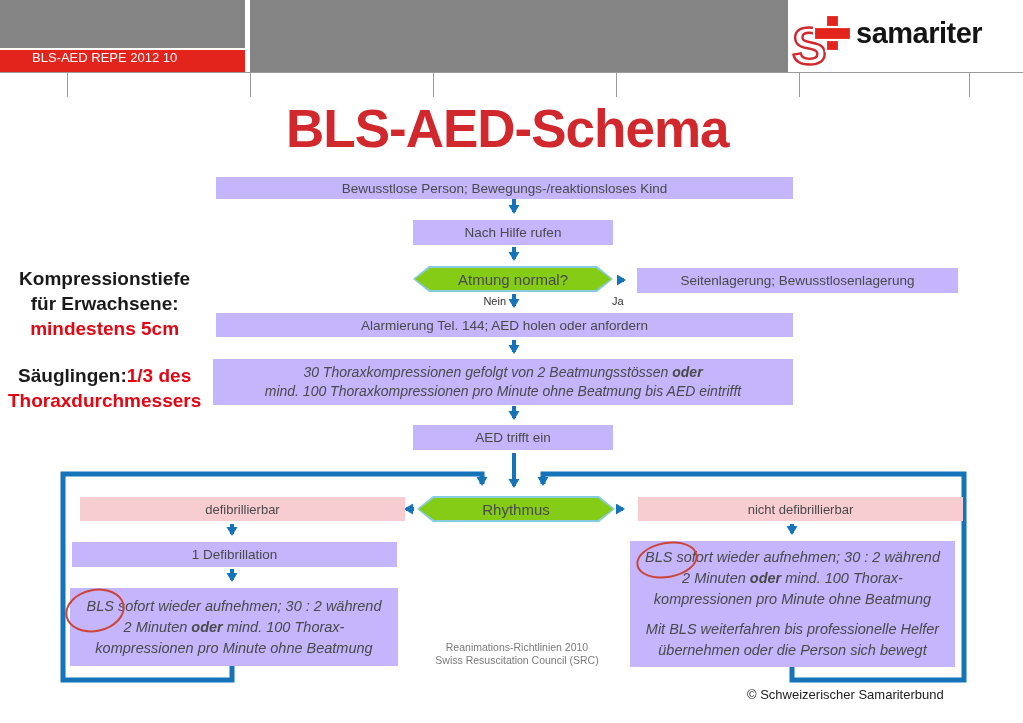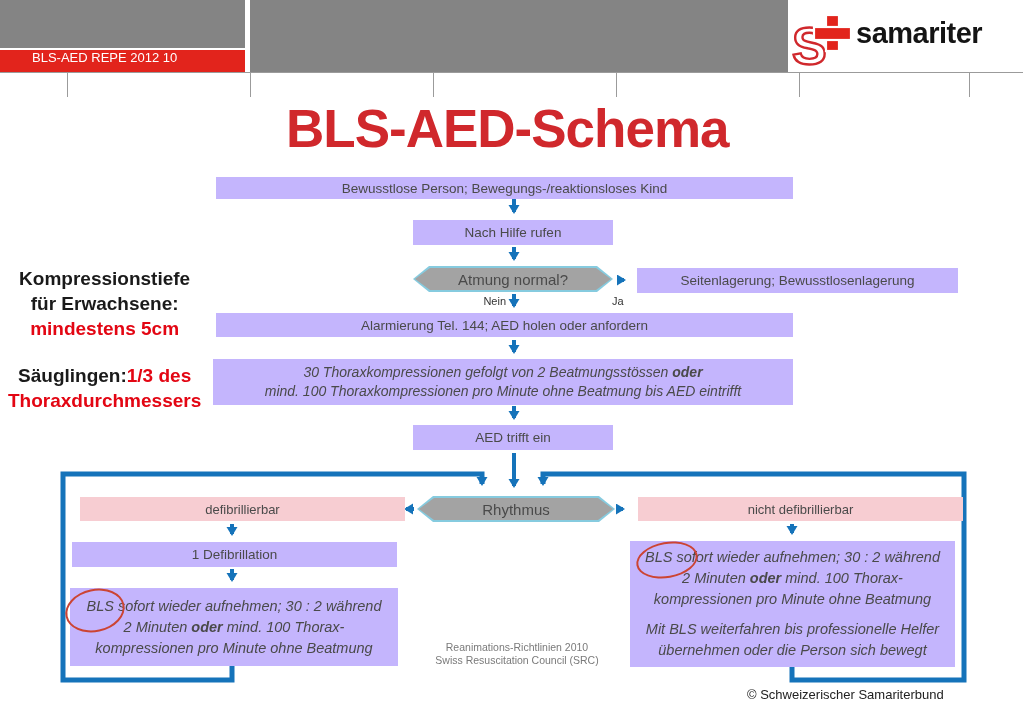--- a/index.html
+++ b/index.html
@@ -24,21 +24,21 @@
   .notes .red{color:#e30613;}
   .notes .gap{height:22px;}
   
   .gbox{background:#c4b5fd;color:#4a4a4a;display:flex;align-items:center;justify-content:center;
         text-align:center;font-size:13.5px;}
   .pbox{background:#f7cdd2;color:#4a4a4a;display:flex;align-items:center;justify-content:center;
         text-align:center;font-size:13px;margin-left:8px;}
   .multi{flex-direction:column;font-style:italic;}
   .hex-outer{background:#86cbdf;clip-path:polygon(16px 0,calc(100% - 16px) 0,100% 50%,
              calc(100% - 16px) 100%,16px 100%,0 50%);}
-  .hex-inner{position:absolute;left:2px;top:2px;right:2px;bottom:2px;background:#a3a3a3;
+  .hex-inner{position:absolute;left:2px;top:2px;right:2px;bottom:2px;background:#84cc16;
              clip-path:polygon(15px 0,calc(100% - 15px) 0,100% 50%,calc(100% - 15px) 100%,15px 100%,0 50%);
              display:flex;align-items:center;justify-content:center;
              font-size:15px;color:#4a4a4a;}
   .branch-label{font-size:11px;color:#333;}
   .bls-line{line-height:21px;font-size:14.5px;}
   .para-gap{height:9px;}
   .ellipse{border:2px solid #cc4433;border-radius:50%;}
   .footer-src{left:397px;top:641px;width:240px;text-align:center;font-size:10.5px;
               line-height:13px;color:#7a7a7a;}
   .copyright{left:747px;top:687px;width:220px;text-align:left;font-size:13px;color:#222;}

